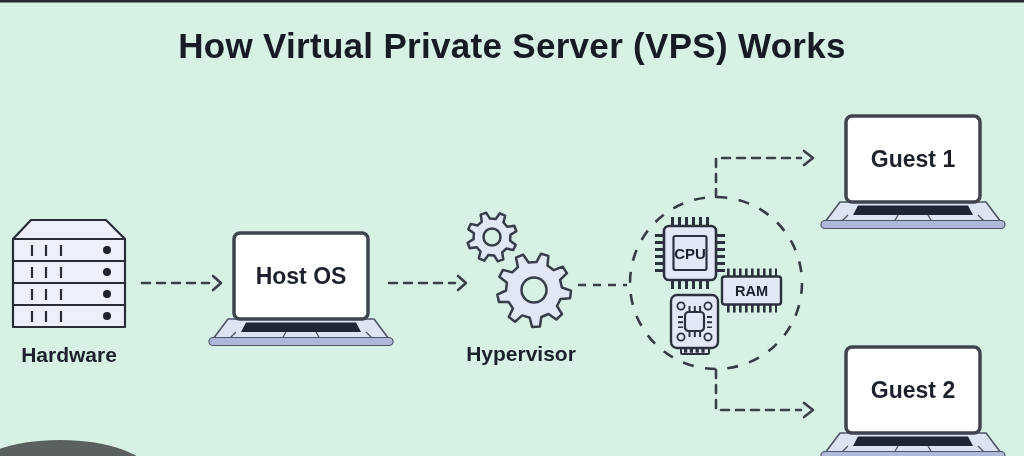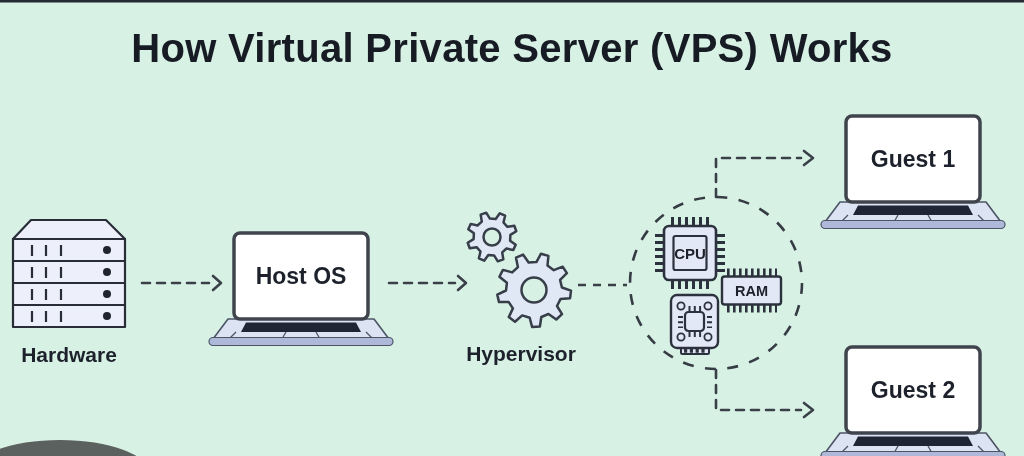--- a/index.html
+++ b/index.html
@@ -1,20 +1,20 @@
 <!DOCTYPE html>
 <html><head>
 <meta charset="utf-8">
 <style>
   html,body{margin:0;padding:0;}
   body{width:1024px;height:456px;overflow:hidden;background:#d8f1e5;font-family:"Liberation Sans",sans-serif;}
   .stage{position:relative;width:1024px;height:456px;background:#d8f1e5;}
   .title{
     position:absolute;top:26px;left:0;width:1024px;text-align:center;
-    font-size:40px;font-weight:bold;color:#171b24;letter-spacing:.3px;
+    font-size:35px;font-weight:bold;color:#171b24;letter-spacing:.3px;
   }
   svg{position:absolute;top:0;left:0;}
   svg text{font-family:"Liberation Sans",sans-serif;fill:#1c212b;}
   .node-label{font-size:21px;font-weight:bold;}
   .screen-label{font-size:23px;font-weight:bold;}
   .chip-label{font-weight:bold;}
 </style>
 </head>
 <body>
 

